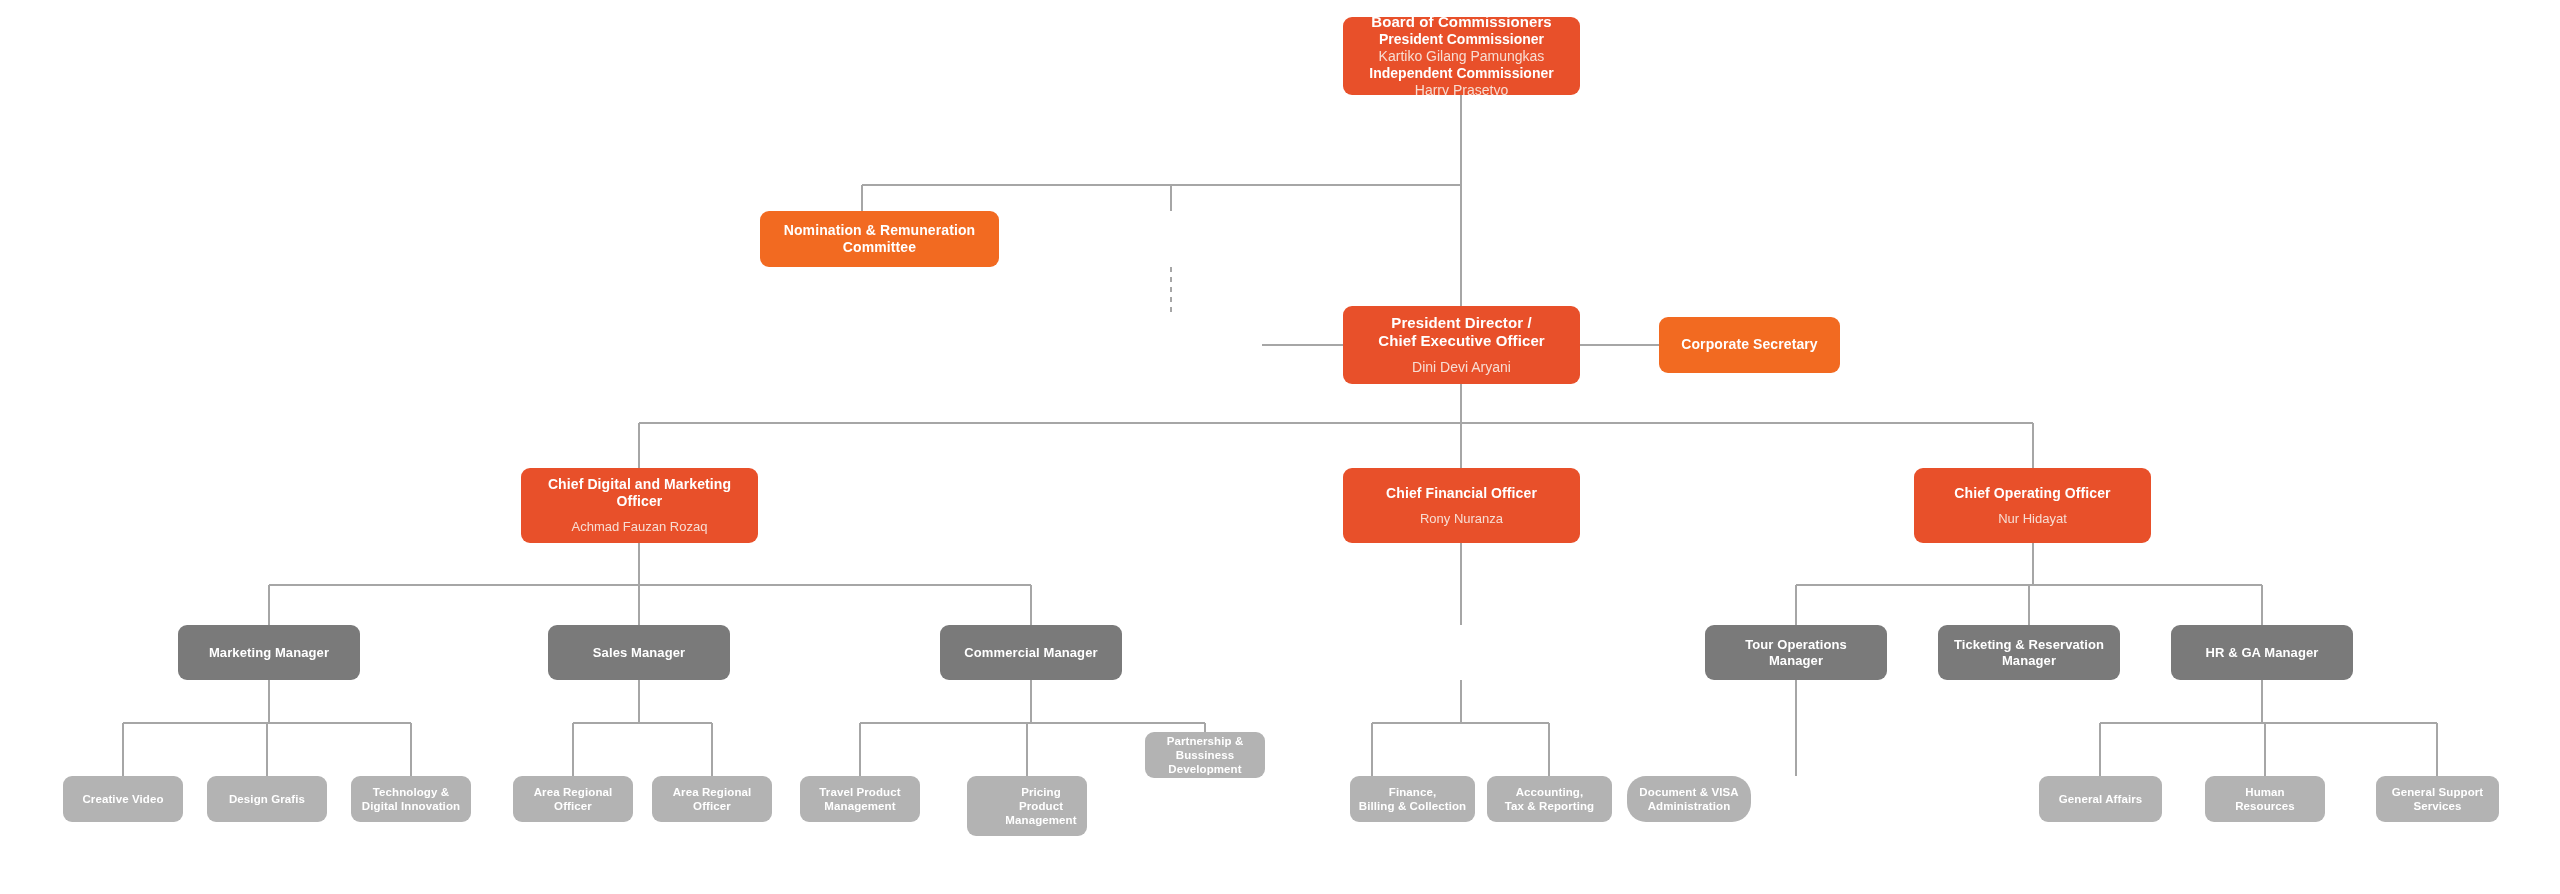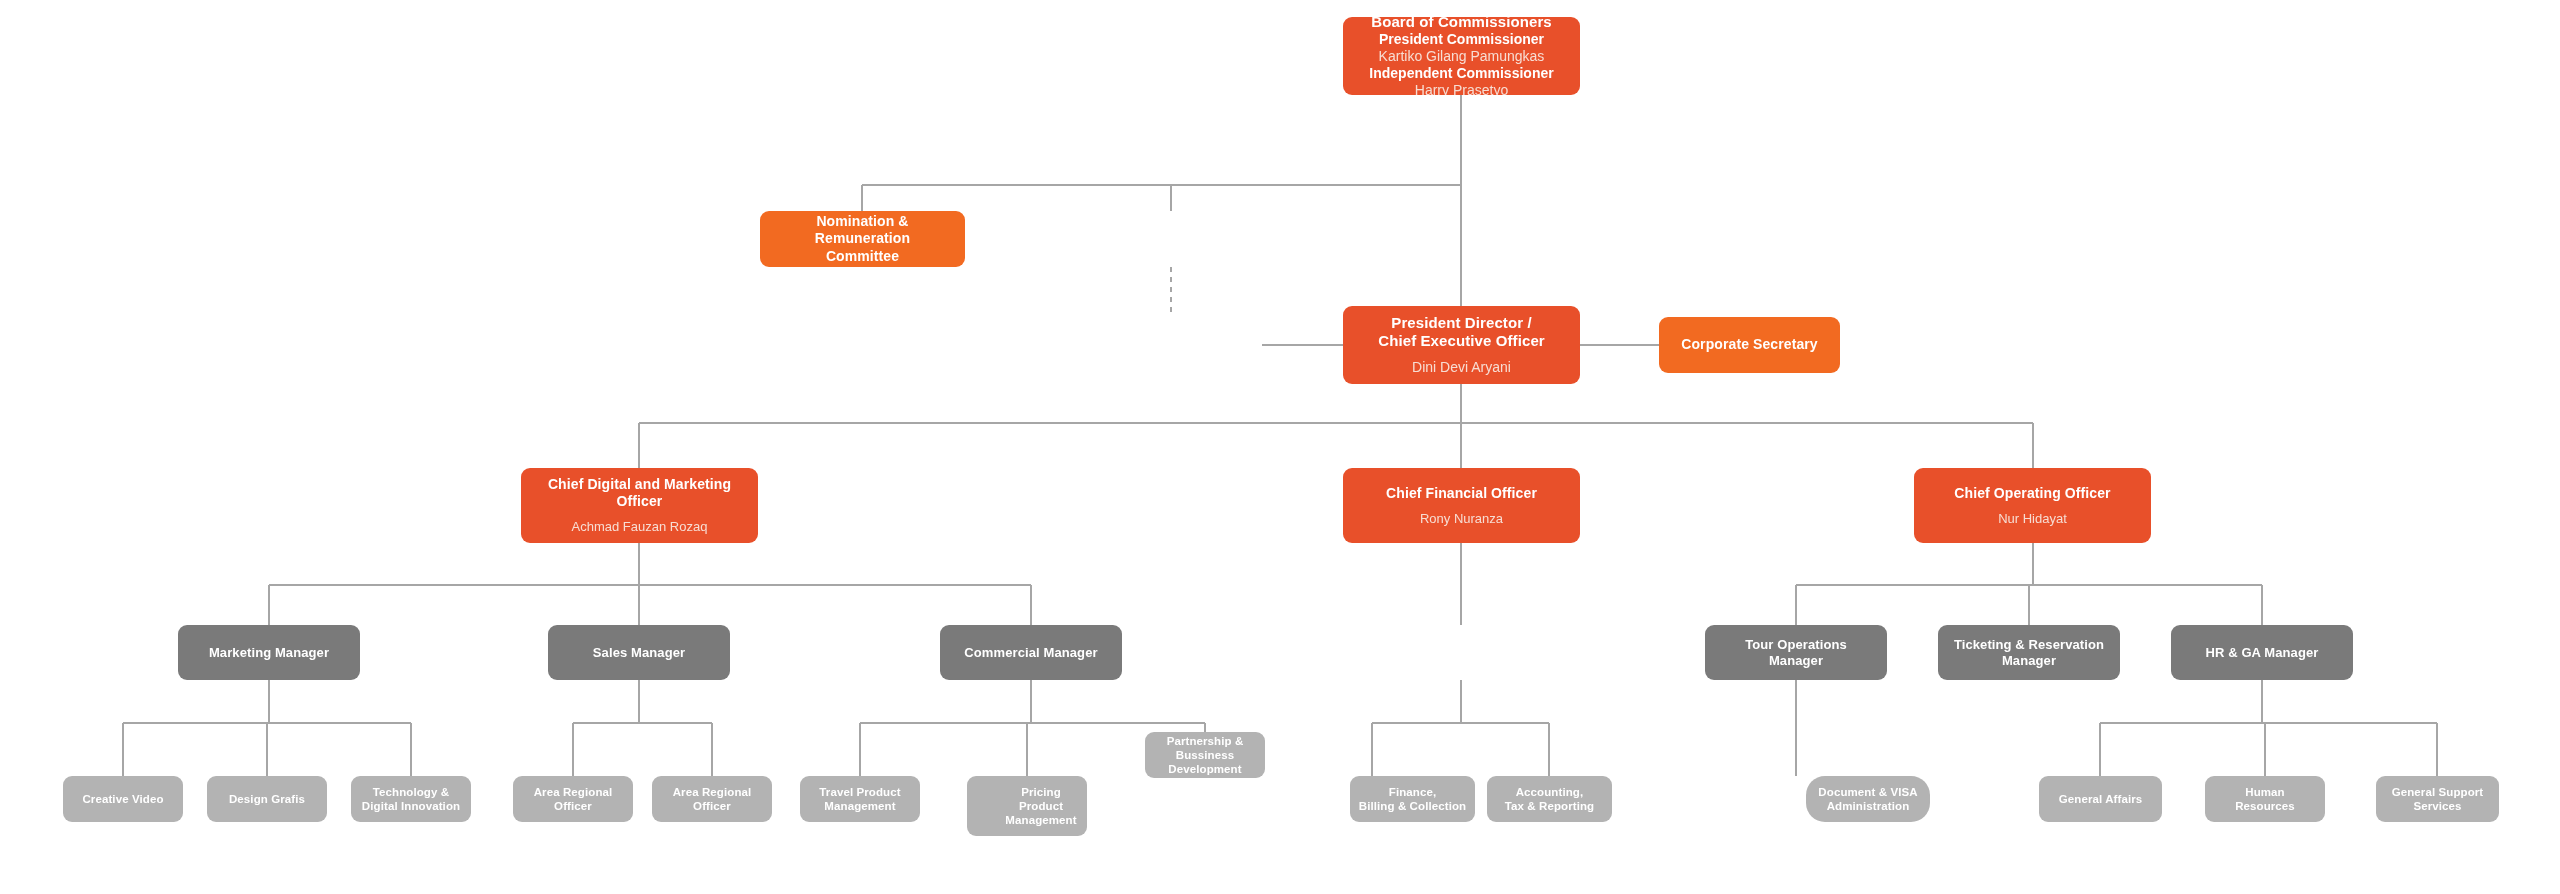--- a/index.html
+++ b/index.html
@@ -156,21 +156,21 @@
   <div id="node-layer">
       <div class="node lvl-board" style="left: 1343px; top: 17px; width: 237px; height: 78px;">
         <div class="title">Board of Commissioners</div>
         <div class="spacer"></div>
         <div class="sub-title">President Commissioner</div>
         <div class="person">Kartiko Gilang Pamungkas</div>
         <div class="spacer"></div>
         <div class="sub-title">Independent Commissioner</div>
         <div class="person">Harry Prasetyo</div>
       </div>
-      <div class="node lvl-committee" style="left: 760px; top: 211px; width: 205px; height: 56px;">
+      <div class="node lvl-committee" style="left: 760px; top: 211px; width: 239px; height: 56px;">
         <div class="title">
           <span class="line2">Nomination &amp; Remuneration</span>
           <span class="line2">Committee</span>
         </div>
       </div>
       <div class="node lvl-ceo" style="left: 1343px; top: 306px; width: 237px; height: 78px;">
         <div class="title">
           <span class="line2">President Director /</span>
           <span class="line2">Chief Executive Officer</span>
         </div>
@@ -288,21 +288,21 @@
           <span class="line2">Finance,</span>
           <span class="line2">Billing &amp; Collection</span>
         </div>
       </div>
       <div class="node lvl-staff" style="left: 1487px; top: 776px; width: 125px; height: 46px;">
         <div class="title">
           <span class="line2">Accounting,</span>
           <span class="line2">Tax &amp; Reporting</span>
         </div>
       </div>
-      <div class="node lvl-staff" style="left: 1806px; top: 776px; width: 124px; height: 46px; border-radius: 19px;">
+      <div class="node lvl-staff" style="left: 1627px; top: 776px; width: 124px; height: 46px; border-radius: 19px;">
         <div class="title">
           <span class="line2">Document &amp; VISA</span>
           <span class="line2">Administration</span>
         </div>
       </div>
       <div class="node lvl-staff" style="left: 2039px; top: 776px; width: 123px; height: 46px;">
         <div class="title">
           <span class="line2">General Affairs</span>
         </div>
       </div>

